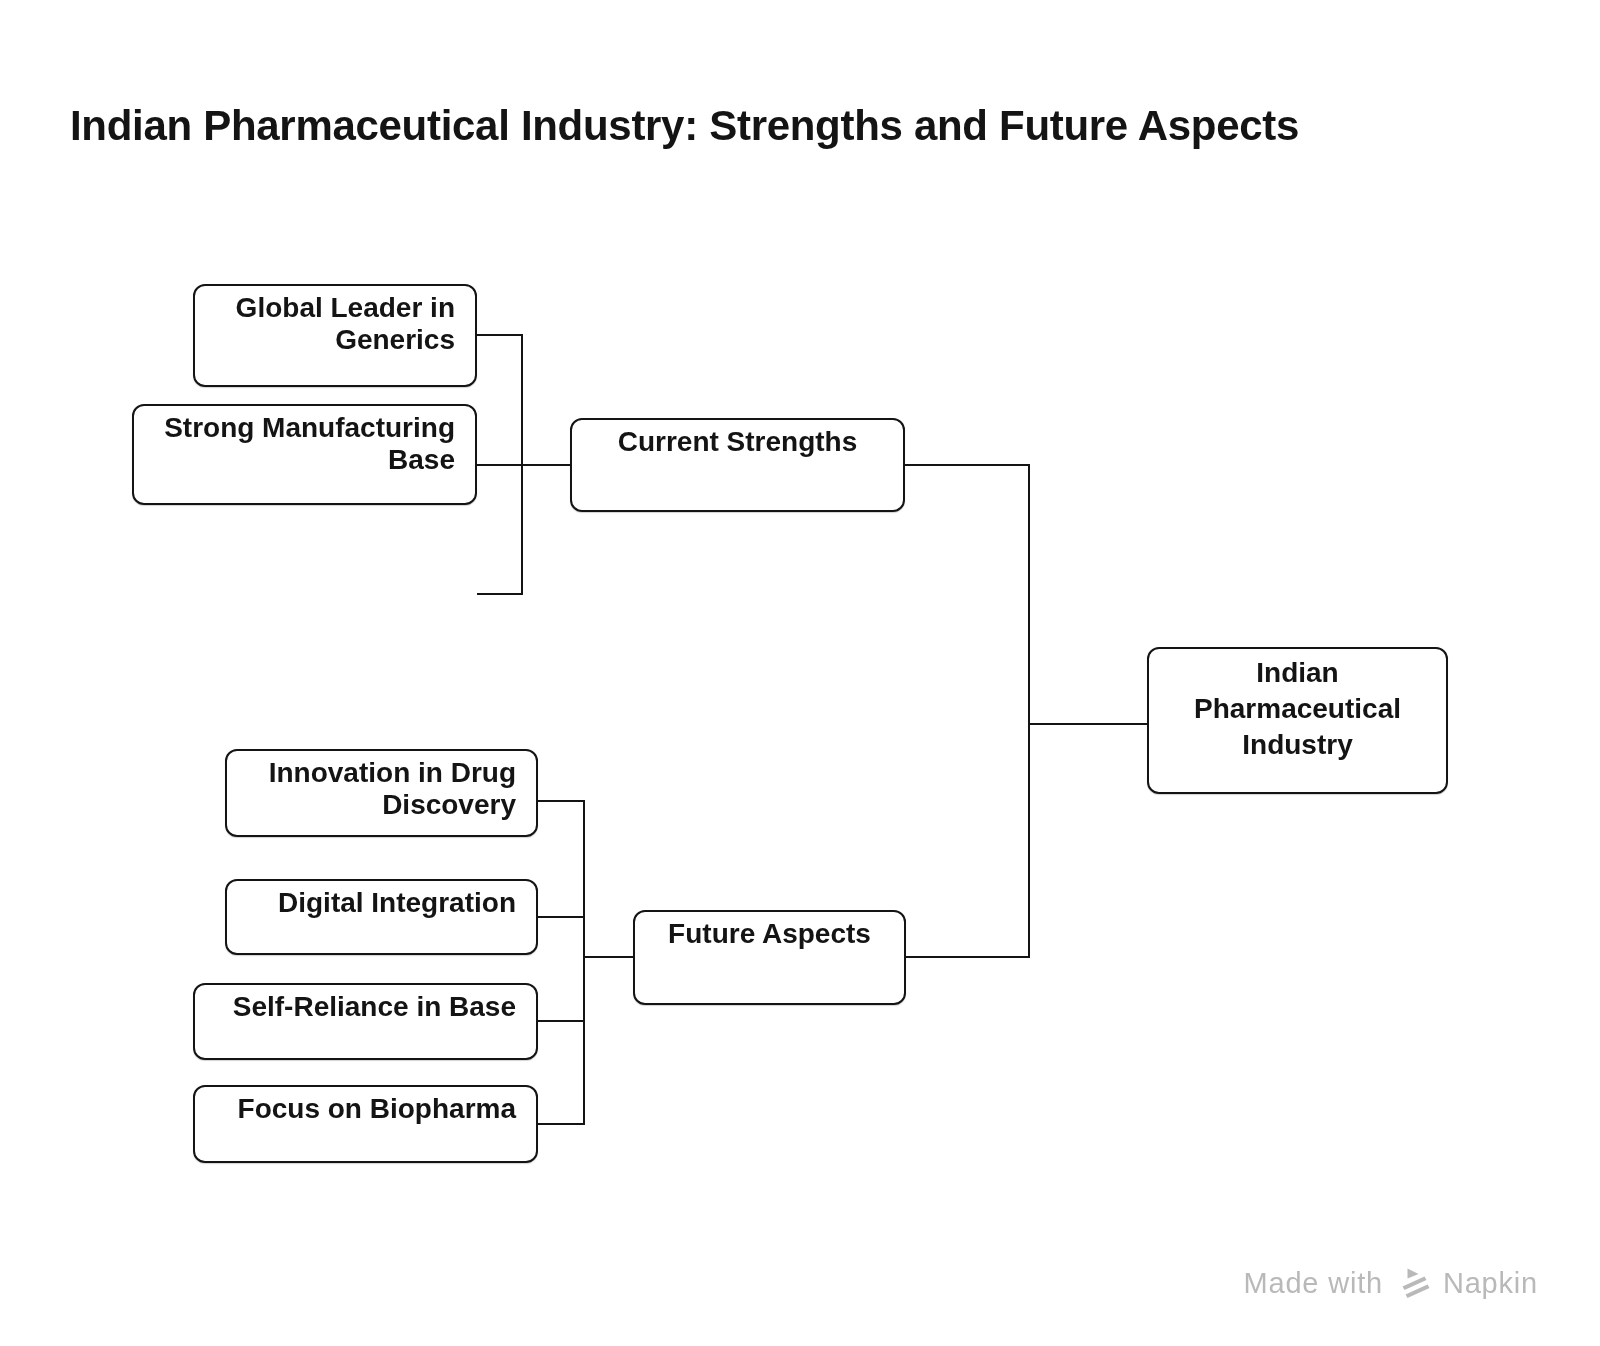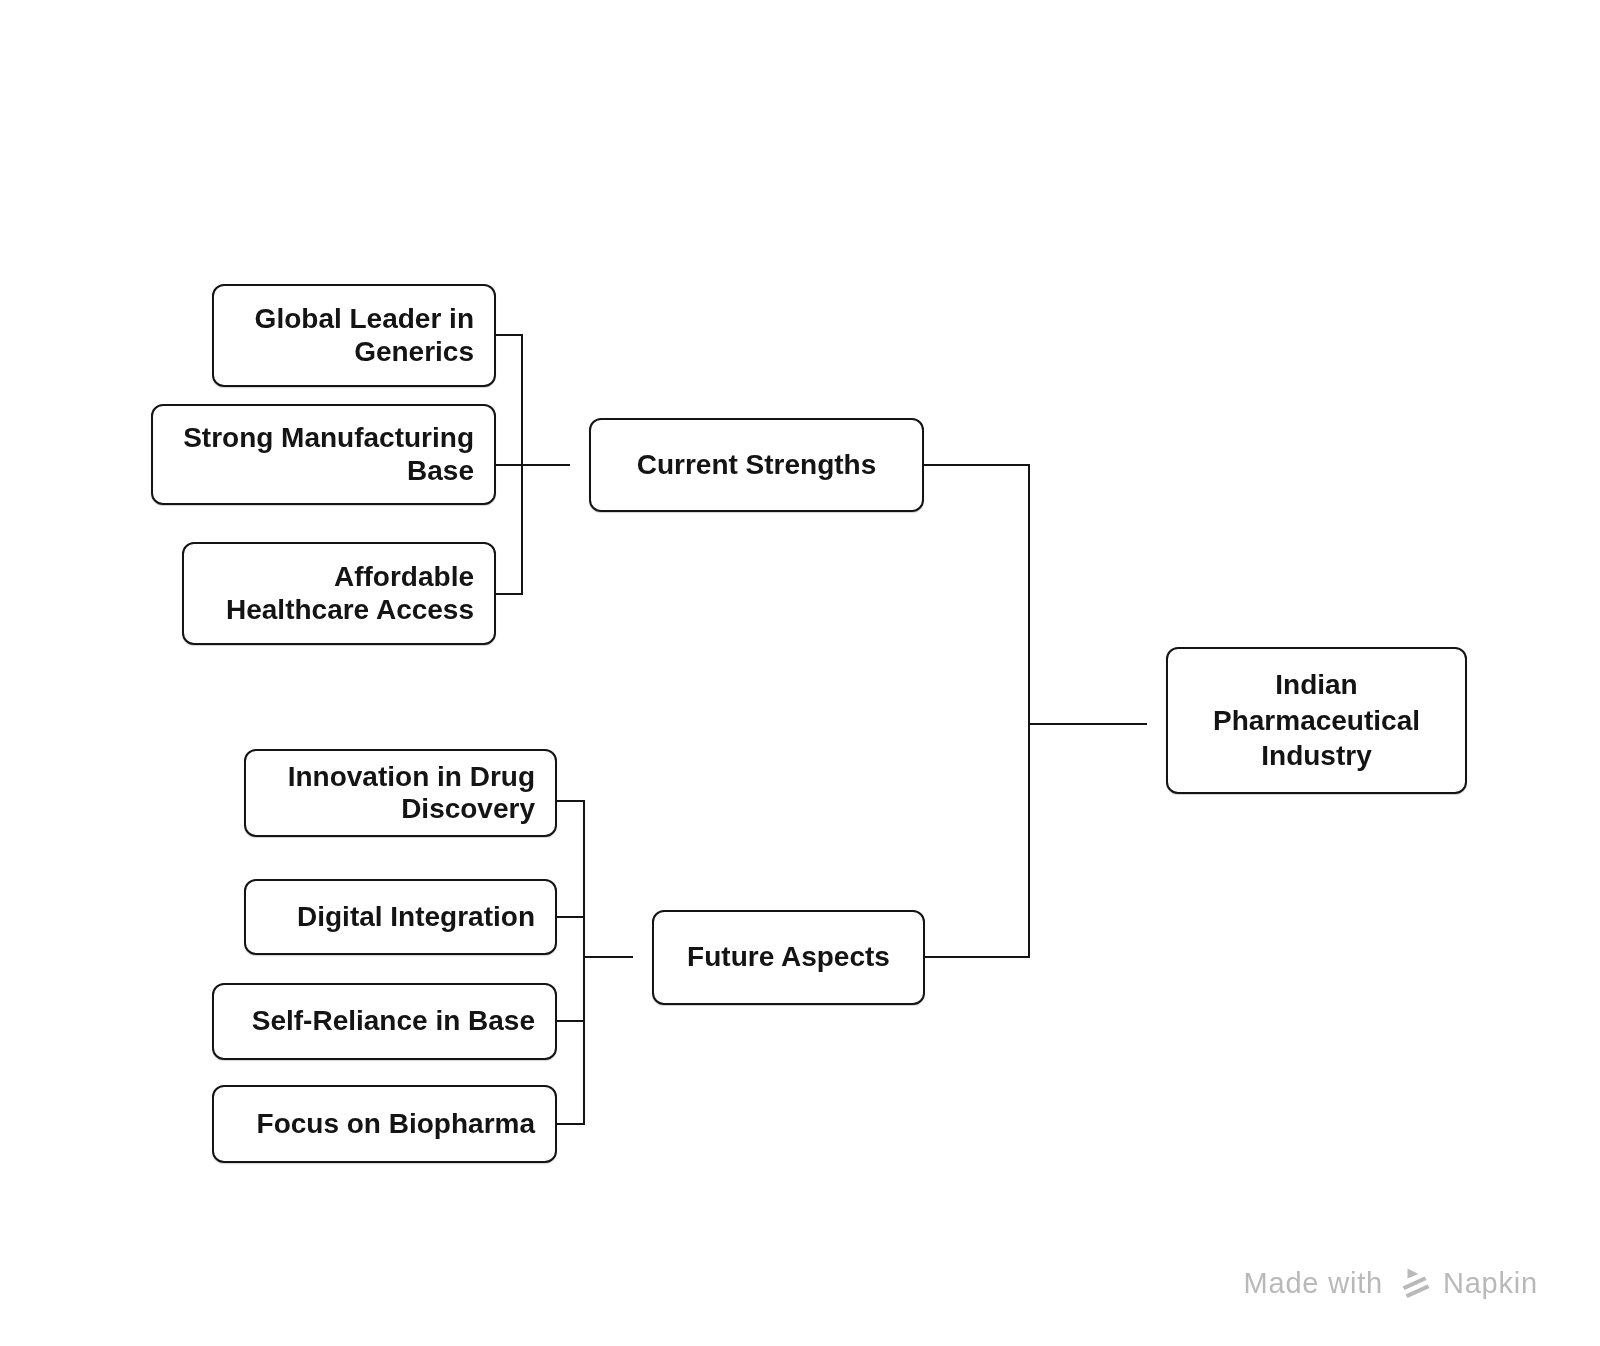--- a/index.html
+++ b/index.html
@@ -23,26 +23,25 @@
     white-space: nowrap;
   }
   .node {
     position: absolute;
     box-sizing: border-box;
     background: #ffffff;
     border: 2.5px solid #141414;
     border-radius: 12px;
     box-shadow: 0 1px 1px rgba(0,0,0,0.18);
     display: flex;
-    align-items: center;
+    align-items: flex-start;
     color: #141414;
     font-weight: 700;
     font-size: 28px;
     line-height: 1.16;
-    margin-left: 19px;
   }
   .node.leaf {
     justify-content: flex-end;
     text-align: right;
     padding: 6px 20px 6px 14px;
   }
   .node.hub, .node.root {
     justify-content: center;
     text-align: center;
     padding: 6px 22px;
@@ -65,20 +64,21 @@
     font-weight: 500;
     letter-spacing: 0.8px;
   }
   .napkin-logo { display: inline-block; }
 </style>
 </head>
 <body>
 
 <div class="canvas">
 
+  <div class="page-title">Indian Pharmaceutical Industry: Strengths and Future Aspects</div>
 
   <div class="seg" style="left:477px; top:334px; width:46px; height:2px;"></div>
   <div class="seg" style="left:521px; top:334px; width:2px; height:261px;"></div>
   <div class="seg" style="left:477px; top:464px; width:93px; height:2px;"></div>
   <div class="seg" style="left:477px; top:593px; width:46px; height:2px;"></div>
 
   <div class="seg" style="left:905px; top:464px; width:125px; height:2px;"></div>
   <div class="seg" style="left:1028px; top:464px; width:2px; height:494px;"></div>
   <div class="seg" style="left:1028px; top:723px; width:119px; height:2px;"></div>
   <div class="seg" style="left:906px; top:956px; width:124px; height:2px;"></div>
@@ -88,23 +88,20 @@
   <div class="seg" style="left:538px; top:916px; width:47px; height:2px;"></div>
   <div class="seg" style="left:583px; top:956px; width:50px; height:2px;"></div>
   <div class="seg" style="left:538px; top:1020px; width:47px; height:2px;"></div>
   <div class="seg" style="left:538px; top:1123px; width:47px; height:2px;"></div>
 
   <div class="node leaf" style="left:193px; top:284px; width:284px; height:103px;">
     <span>Global Leader in Generics</span>
   </div>
   <div class="node leaf" style="left:132px; top:404px; width:345px; height:101px;">
     <span>Strong Manufacturing Base</span>
-  </div>
-  <div class="node leaf" style="left:163px; top:542px; width:314px; height:103px;">
-    <span>Affordable Healthcare Access</span>
   </div>
 
   <div class="node hub" style="left:570px; top:418px; width:335px; height:94px;">
     <span>Current Strengths</span>
   </div>
 
   <div class="node leaf" style="left:225px; top:749px; width:313px; height:88px;">
     <span>Innovation in Drug Discovery</span>
   </div>
   <div class="node leaf" style="left:225px; top:879px; width:313px; height:76px;padding-left:12px;">

